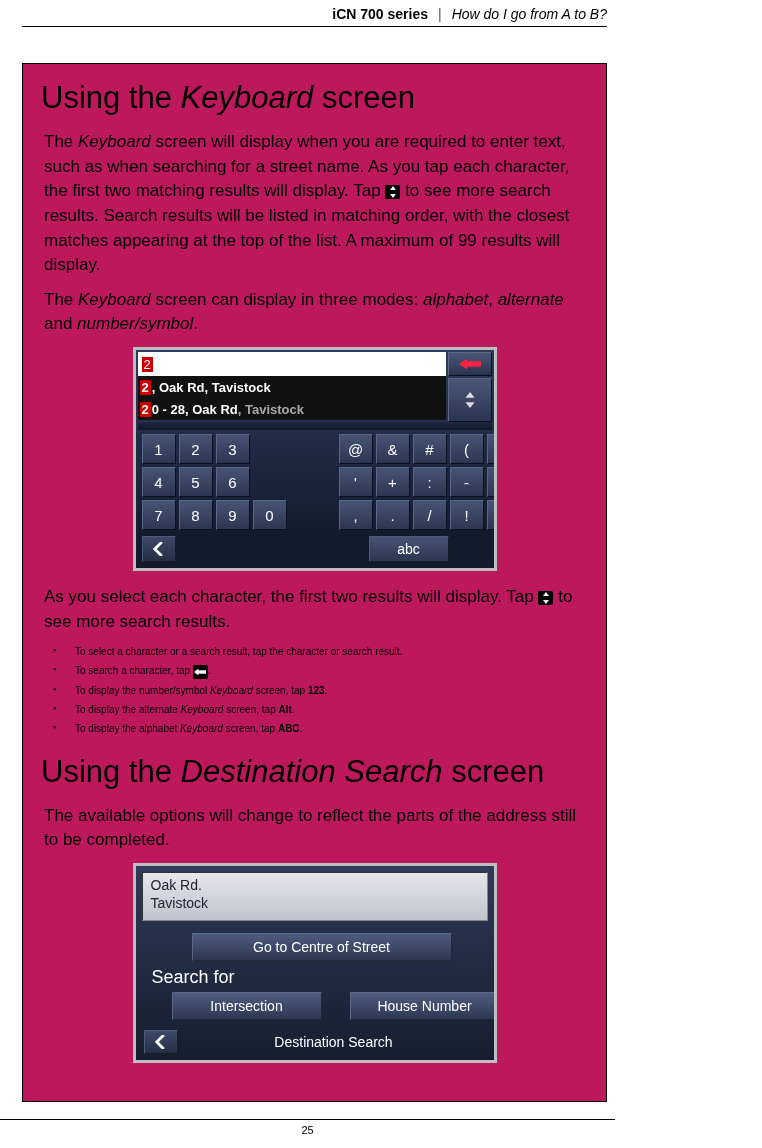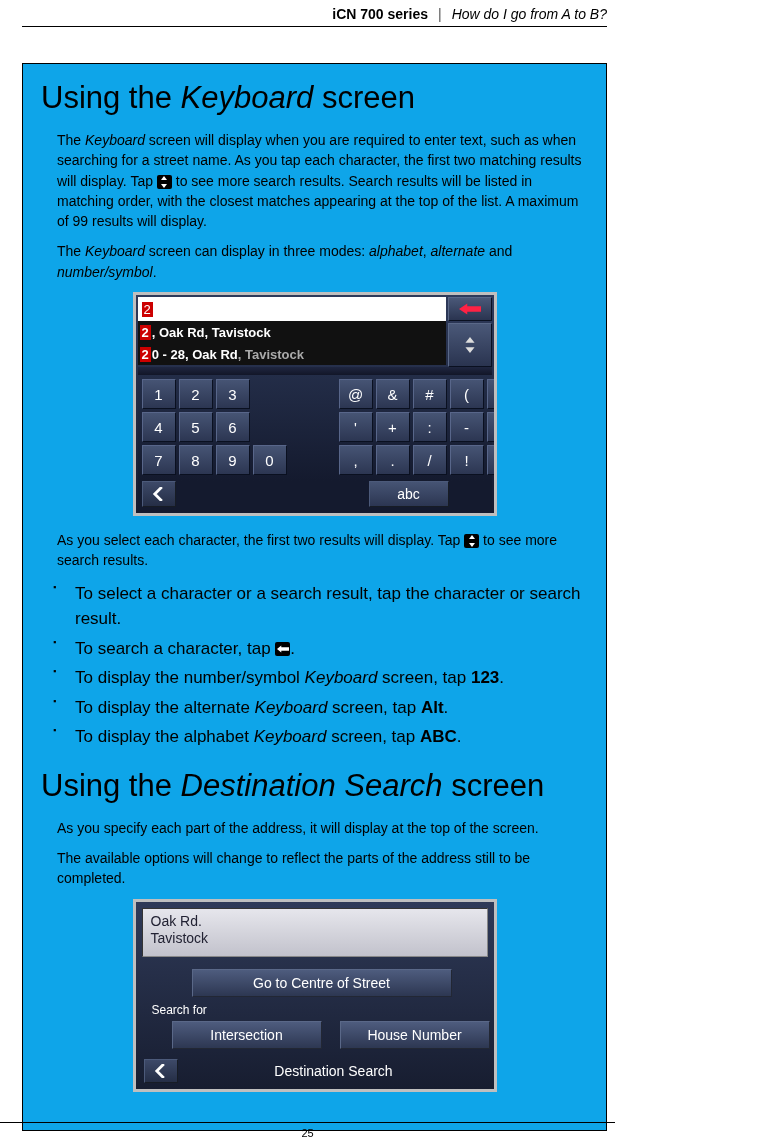--- a/index.html
+++ b/index.html
@@ -23,40 +23,40 @@
     padding: 6px 0 4px 0;
     border-bottom: 1.5px solid #000;
     margin-bottom: 36px;
     font-family: Verdana, Arial, sans-serif;
   }
   .header .series { font-weight: bold; font-size: 14px; }
   .header .sep { margin: 0 10px; font-size: 14px; color: #555; }
   .header .question { font-style: italic; font-size: 14px; }
   .panel {
     border: 1.5px solid #000;
-    background: #0ea5e9;
+    background: #be185d;
     padding: 16px 18px 24px 18px;
   }
   h1 {
     font-family: Verdana, Arial, sans-serif;
     font-weight: normal;
     font-size: 31px;
     margin: 0 0 14px 0;
   }
   h1 .italic { font-style: italic; }
   p {
-    font-size: 14px;
+    font-size: 17px;
     line-height: 1.45;
-    margin: 0 0 10px 16px;
+    margin: 0 0 10px 3px;
   }
   p .italic, li .italic { font-style: italic; }
   .bold { font-weight: bold; }
   ul { margin: 6px 0 18px 0; padding: 0 0 0 12px; list-style: none; }
   ul li {
-    font-size: 17px;
+    font-size: 10px;
     line-height: 1.5;
     margin: 4px 0;
     padding-left: 22px;
     position: relative;
   }
   ul li::before {
     content: "▪";
     position: absolute;
     left: 0;
     top: 0;
@@ -205,22 +205,22 @@
   .dest-btn {
     background: linear-gradient(#4e5c7e, #2d3752);
     color: #fff;
     text-align: center;
     font-size: 14px;
     padding: 5px 0;
     border: 1px outset #5a6888;
     margin: 6px auto;
   }
   .wide { width: 260px; margin-left: 46px; }
-  .search-label { color: #fff; font-size: 12px; margin: 4px 0 2px 6px; }
-  .dest-row { display: flex; gap: 18px; padding-left: 26px; }
+  .search-label { color: #fff; font-size: 18px; margin: 4px 0 2px 6px; }
+  .dest-row { display: flex; gap: 28px; padding-left: 26px; }
   .dest-row .dest-btn { flex: 0 0 150px; margin: 2px 0; }
   .dest-footer {
     display: flex;
     align-items: stretch;
     gap: 4px;
     padding: 4px 2px 2px 2px;
     height: 30px;
   }
   .dest-footer .title {
     flex: 1;
@@ -364,21 +364,20 @@
           </span><span>.</span></li>
       <li><span>To display the number/symbol </span><span class="italic">Keyboard</span><span> screen, tap </span><span class="bold">123</span><span>.</span></li>
       <li><span>To display the alternate </span><span class="italic">Keyboard</span><span> screen, tap </span><span class="bold">Alt</span><span>.</span></li>
       <li><span>To display the alphabet </span><span class="italic">Keyboard</span><span> screen, tap </span><span class="bold">ABC</span><span>.</span></li>
     </ul>
 
     <h1>
       <span>Using the </span><span class="italic">Destination Search</span><span> screen</span>
     </h1>
 
-    <p>As you specify each part of the address, it will display at the top of the screen.</p>
     <p>The available options will change to reflect the parts of the address still to be completed.</p>
 
     <div class="screenshot-wrap">
       <div class="device-screen dest-screen">
         <div class="dest-inner">
           <div class="dest-panel">
             <div class="line">Oak Rd.</div>
             <div class="line">Tavistock</div>
           </div>
           <div class="dest-body">

